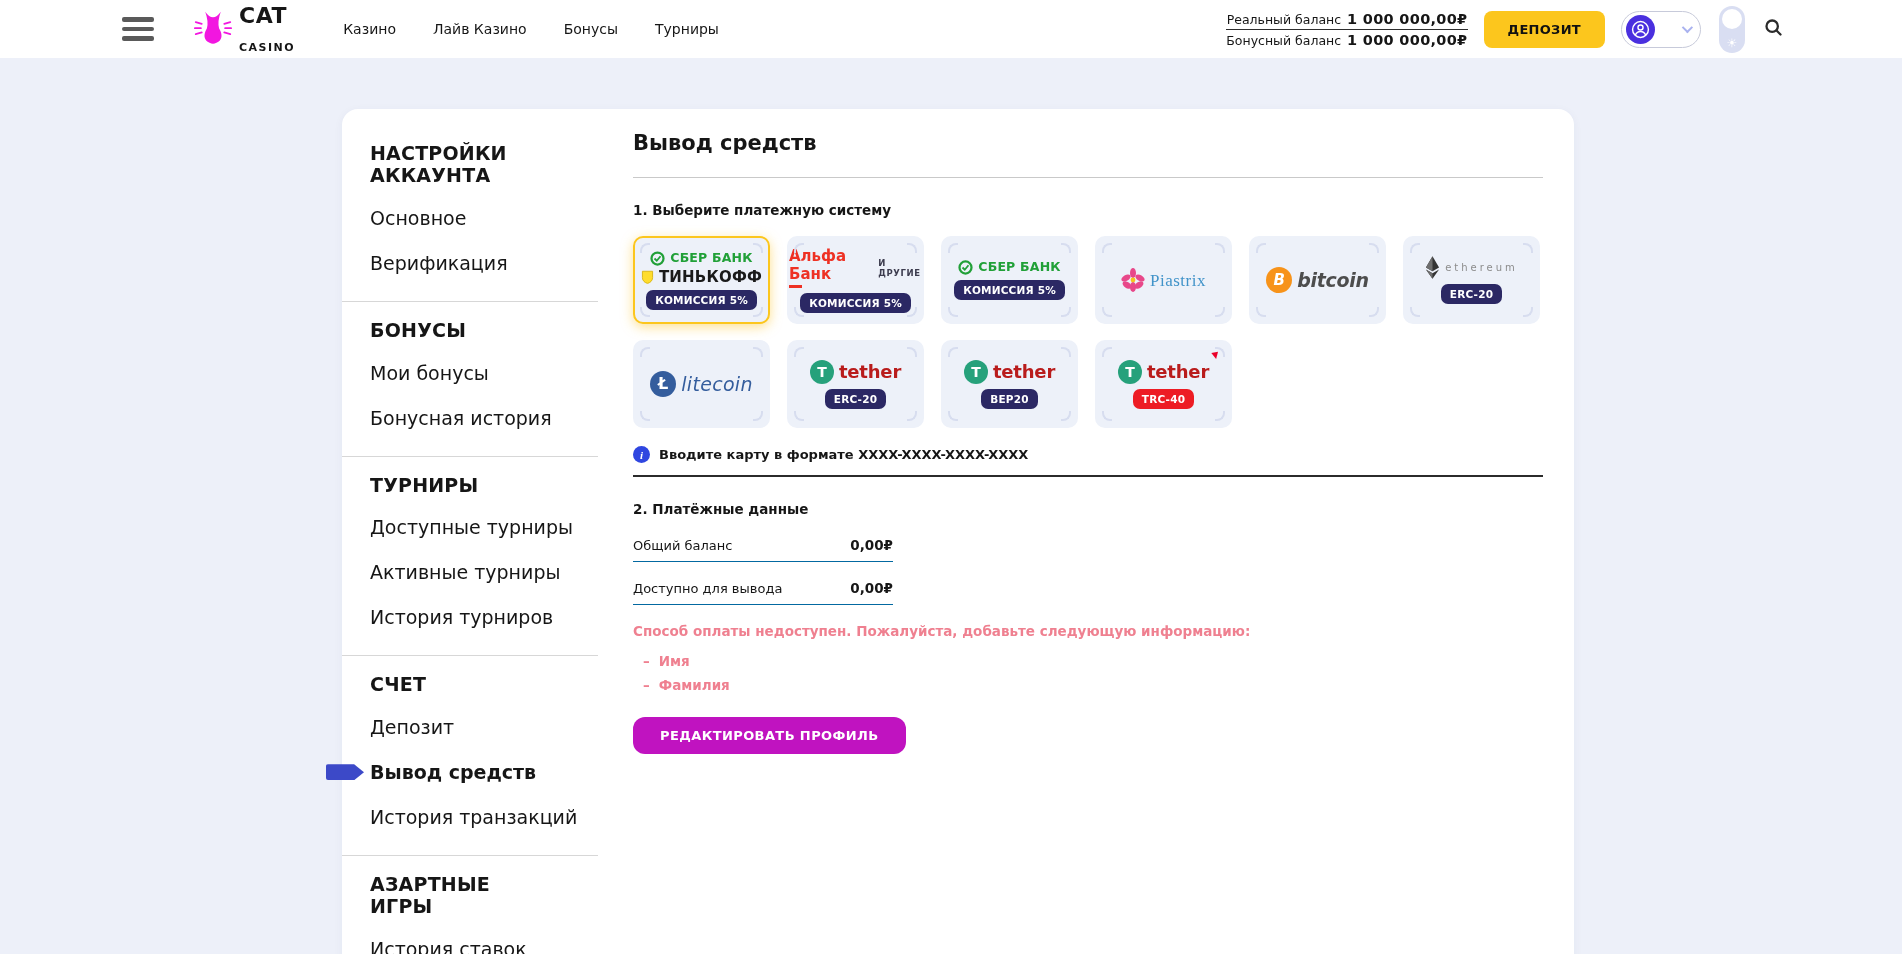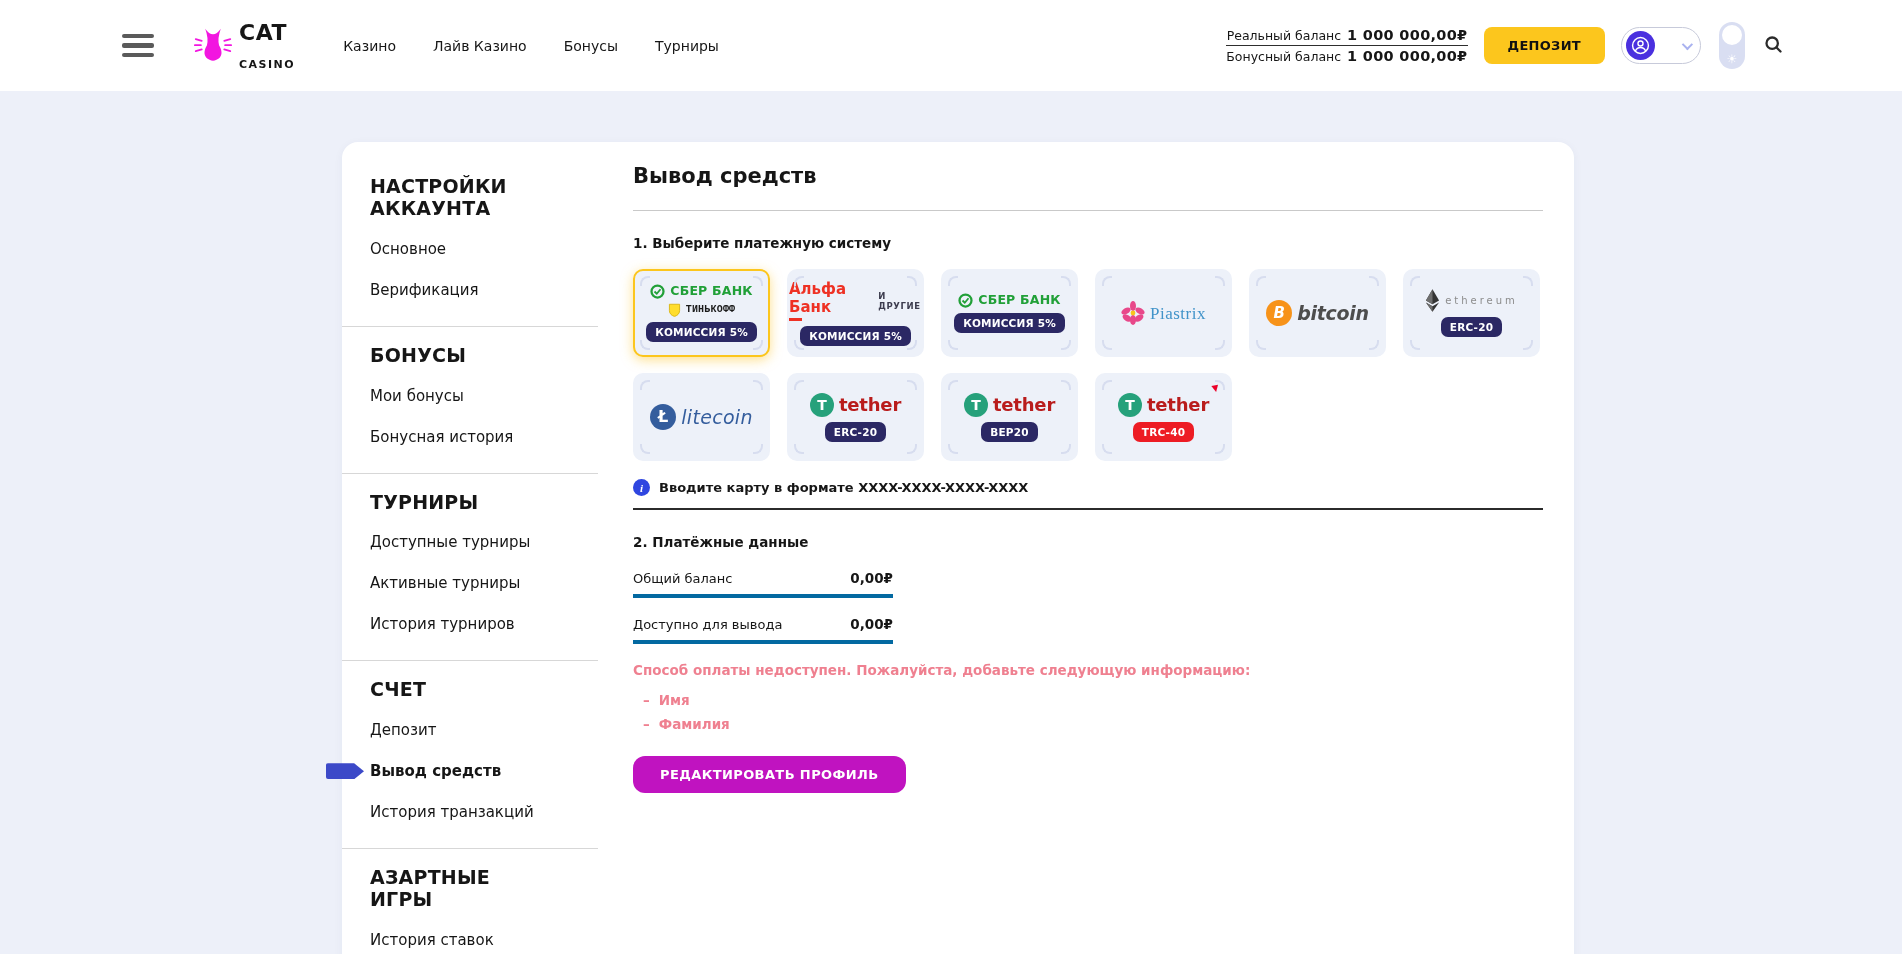--- a/index.html
+++ b/index.html
@@ -5,21 +5,21 @@
   * { box-sizing: border-box; }
   html,body { margin:0; padding:0; }
   body {
     font-family: "DejaVu Sans", "Liberation Sans", sans-serif;
     background:#ffffff; color:#161616; width:1902px;
   }
   .app { width:1902px; }
 
   
   .header {
-    height:91px; background:#fff; display:flex; align-items:center;
+    height:58px; background:#fff; display:flex; align-items:center;
     padding:0 116px 0 122px;
   }
   .hamburger { width:32px; cursor:pointer; display:flex; flex-direction:column; gap:5px; }
   .hamburger span { height:4.5px; background:#5a5a5a; border-radius:2px; }
   .logo { display:flex; align-items:center; gap:7px; margin-left:40px; }
   .logo-text { line-height:1; }
   .logo-text .l1 { font-size:22px; font-weight:800; letter-spacing:.5px; }
   .logo-text .l2 { font-size:11px; font-weight:800; letter-spacing:1.5px; margin-top:15px; }
   .nav { display:flex; gap:37px; margin-left:48px; }
   .nav-item { font-size:14px; font-weight:500; cursor:pointer; white-space:nowrap; }
@@ -55,21 +55,21 @@
     box-shadow:0 2px 10px rgba(40,50,100,.05);
     display:flex; padding:12px 36px 42px 0; min-height:687px;
   }
 
   
   .sidebar { width:256px; flex:none; padding-top:4px; }
   .side-section { padding:18px 0 4px 28px; }
   .side-section + .side-section { border-top:1px solid #d7d7d7; }
   .side-heading { font-size:19px; font-weight:800; line-height:1.15; letter-spacing:.2px; margin:0 0 20px 0; max-width:180px; }
   .side-list { list-style:none; margin:0; padding:0; }
-  .side-item { position:relative; font-size:15px; font-weight:500; margin:0 0 23px 0; cursor:pointer; }
+  .side-item { position:relative; font-size:19px; font-weight:500; margin:0 0 23px 0; cursor:pointer; }
   .side-item.active { font-weight:800; }
   .active-arrow {
     position:absolute; left:-44px; top:50%; transform:translateY(-50%);
     width:38px; height:16px; background:var(--accent_blue,#3c49c8); border-radius:2px;
     clip-path:polygon(0 0,74% 0,100% 50%,74% 100%,0 100%);
   }
 
   
   .content { flex:1; margin-left:35px; padding-top:10px; }
   .page-title { font-size:21px; font-weight:800; margin:0 0 22px 0; }
@@ -91,21 +91,21 @@
 
   .badge {
     background:var(--badge_navy,#2b2864); color:#fff; font-size:10.5px; font-weight:700;
     padding:4px 9px; border-radius:7px; letter-spacing:.2px; white-space:nowrap;
   }
   .badge.badge-red { background:var(--badge_red,#ed1c24); }
 
   .logo-row { display:flex; align-items:center; gap:5px; line-height:1; }
   .sber-label { color:#21a038; font-weight:800; font-size:12.5px; letter-spacing:.2px; }
   .sber-check { flex:none; }
-  .tinkoff-label { color:#1a1a1a; font-weight:800; font-size:10px; letter-spacing:.2px;font-family:Liberation Mono, monospace; }
+  .tinkoff-label { color:#1a1a1a; font-weight:800; font-size:15px; letter-spacing:.2px; }
   .alfa-label { color:#ee3124; font-weight:700; font-size:15px; }
   .alfa-label::after { content:""; display:block; width:13px; height:3px; background:#ee3124; margin-top:2px; }
   .alfa-sub { font-size:8.5px; font-weight:700; color:#3c3c4e; letter-spacing:.6px; }
   .piastrix-label { font-family:"Liberation Serif","DejaVu Serif",serif; font-size:17px; color:#4193c9; letter-spacing:.5px; }
   .coin-circle { border-radius:50%; display:flex; align-items:center; justify-content:center; color:#fff; flex:none; }
   .btc-circle { width:26px; height:26px; background:#f7931a; font-size:15px; font-weight:800; font-style:italic; }
   .btc-label { font-size:19px; font-weight:800; font-style:italic; color:#4d4d4d; letter-spacing:-.3px;text-align:center; }
   .eth-label { font-size:10px; font-weight:500; color:#8c8c8c; letter-spacing:3px;text-align:right; }
   .ltc-circle { width:26px; height:26px; background:#345d9d; font-size:16px; font-weight:700; }
   .ltc-label { font-size:19px; font-weight:400; color:#345d9d; font-style:italic; letter-spacing:.3px; }
@@ -118,21 +118,21 @@
   .info-icon {
     width:17px; height:17px; border-radius:50%; background:#2f46e0; color:#fff;
     font-size:11px; font-weight:800; display:flex; align-items:center; justify-content:center; flex:none;
     font-family:"Liberation Serif","DejaVu Serif",serif; font-style:italic;
   }
   .info-text { font-size:13px; font-weight:700; }
   .hr-dark { border:none; border-top:2px solid #2b2b2b; margin:12px 0 0 0; }
   .step2 { margin-top:24px; }
 
   .balance-block { margin-top:20px; width:260px; }
-  .bal-row { display:flex; justify-content:space-between; align-items:baseline; border-bottom:4px solid #0369a1; padding-bottom:8px; margin-bottom:18px; }
+  .bal-row { display:flex; justify-content:space-between; align-items:baseline; border-bottom:1px solid #0369a1; padding-bottom:8px; margin-bottom:18px; }
   .bal-label { font-size:13px; font-weight:500; }
   .bal-value { font-size:13.5px; font-weight:800; }
 
   .warning { color:var(--warning_pink,#ef8090); margin-top:16px; }
   .warning-text { font-size:13.5px; font-weight:700; margin:0; }
   .warning-list { list-style:none; margin:14px 0 0 10px; padding:0; }
   .warning-item { font-size:13.5px; font-weight:700; margin-bottom:8px; display:flex; gap:9px; }
   .edit-btn {
     margin-top:16px; background:var(--accent_magenta,#c013c0); color:#fff; border:none; border-radius:12px;
     font-family:inherit; font-size:13px; font-weight:800; letter-spacing:.4px;

